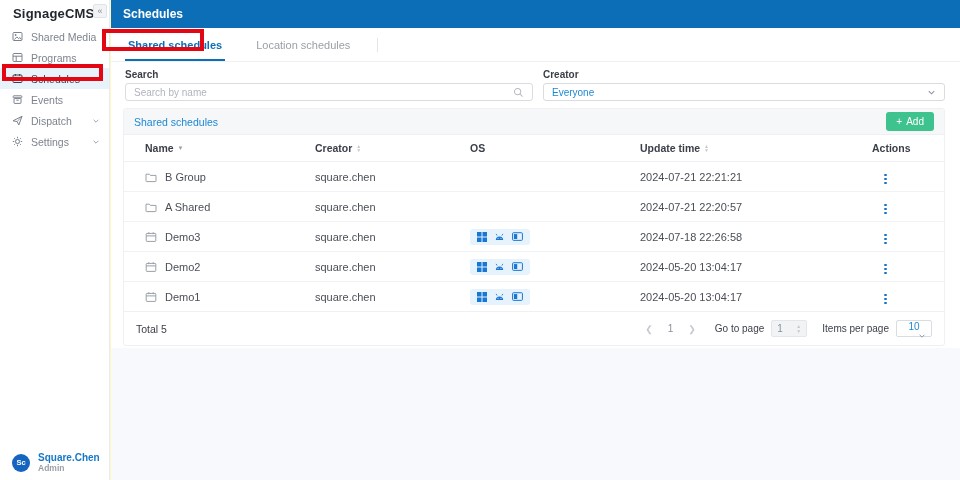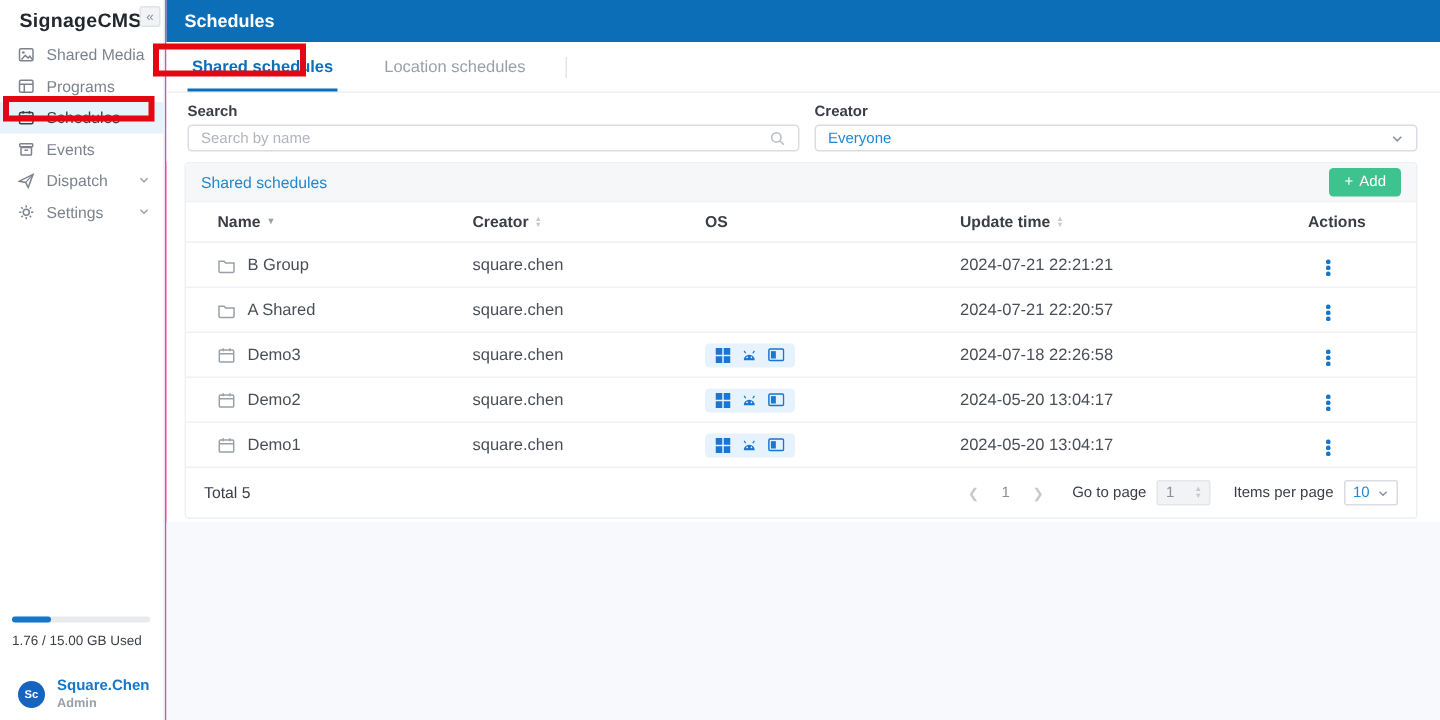--- a/index.html
+++ b/index.html
@@ -1,18 +1,18 @@
 <!DOCTYPE html>
 <html><head>
 <meta charset="utf-8">
 <style>
   * { margin:0; padding:0; box-sizing:border-box; }
   html,body { background:#fff; }
   .page { position:relative; width:960px; height:480px; overflow:hidden;
-          font-family:"Liberation Sans", sans-serif; background:#ec4899; }
+          font-family:"Liberation Sans", sans-serif; background:#fef9c3; }
 
   
   .sidebar { position:absolute; left:0; top:0; width:110px; height:480px;
              background:#fff; border-right:1px solid #e8eaee; z-index:2; }
   .app-title { position:absolute; left:13px; top:6px; font-size:13px; font-weight:bold; color:#23272e; letter-spacing:.2px;}
   .collapse-btn { position:absolute; left:93px; top:4px; width:14px; height:14px;
                   background:#f2f3f5; border:1px solid #e0e3e8; border-radius:2px;
                   font-size:9px; color:#8a8f99; display:flex; align-items:center; justify-content:center; cursor:pointer;}
   .menu { position:absolute; top:26px; left:0; right:0; }
   .menu-item { height:21px; display:flex; align-items:center; padding-left:12px; gap:8px;
@@ -89,21 +89,21 @@
   .tfoot { height:33px; display:flex; align-items:center; padding:0 12px;
            font-size:10.5px; color:#3a3f47; }
   .pager { margin-left:auto; display:flex; align-items:center; gap:7px; }
   .pg-arrow { color:#c5c9d0; font-size:9px; padding:2px 4px; cursor:pointer; }
   .pg-num { color:#8a8f99; font-size:10px; padding:0 4px; cursor:pointer; }
   .goto-label, .ipp-label { font-size:10px; color:#3a3f47; margin-left:8px; }
   .goto-input { width:36px; height:17px; background:#f2f3f5; border:1px solid #e3e6ea; border-radius:2px;
                 display:flex; align-items:center; padding:0 5px; font-size:10px; color:#8a8f99; }
   .spinners { margin-left:auto; display:flex; flex-direction:column; color:#c5c9d0; font-size:5px; line-height:4.5px; }
   .ipp-select { width:36px; height:17px; border:1px solid #d9dce1; border-radius:2px; background:#fff;
-                display:flex; align-items:center; padding:0 5px; font-size:10px; color:#1e88d2; cursor:pointer; }
+                display:flex; align-items:center; padding:0 5px; font-size:10px; color:#1e88d2; cursor:pointer;flex-direction:column; }
   .ipp-select .sel-chev { margin-left:auto; display:flex; color:#8a93a2; }
 
   
   .annotation { position:absolute; border:4px solid #e30613; z-index:60; pointer-events:none; }
   .ann-sidebar { left:2px; top:64px; width:101px; height:17px; }
   .ann-tab { left:102px; top:29px; width:102px; height:22px; }
 </style>
 </head>
 <body>
 
@@ -182,26 +182,20 @@
               </g>
             </svg>
           </span>
           <span>Settings</span>
           <span class="chev"><svg width="8" height="8" viewBox="0 0 10 10">
               <polyline points="2,3.5 5,6.5 8,3.5" fill="none" stroke="currentColor" stroke-width="1.2"></polyline>
             </svg></span>
         </div>
       </div>
 
-    <div class="storage">
-      <div class="bar">
-          <div class="bar-fill"></div>
-        </div>
-      <div class="storage-text">1.76 / 15.00 GB Used</div>
-    </div>
 
     <div class="user">
       <div class="avatar">Sc</div>
       <div>
         <div class="uname">Square.Chen</div>
         <div class="urole">Admin</div>
       </div>
     </div>
   </div>
 

